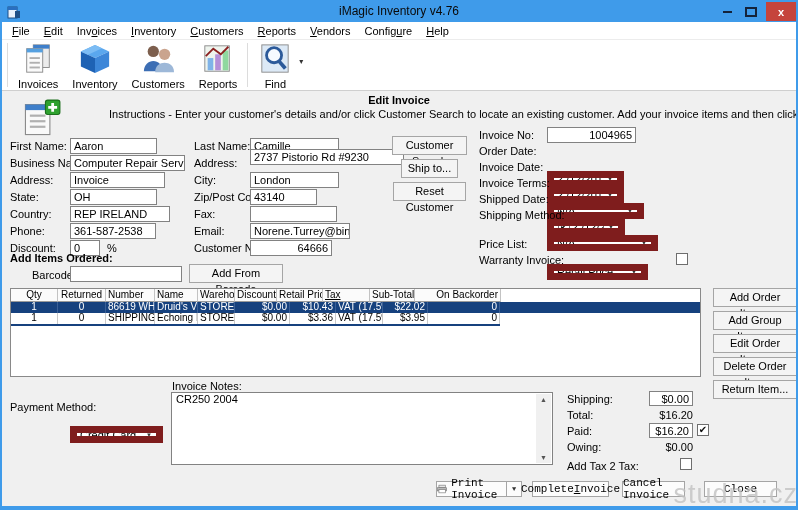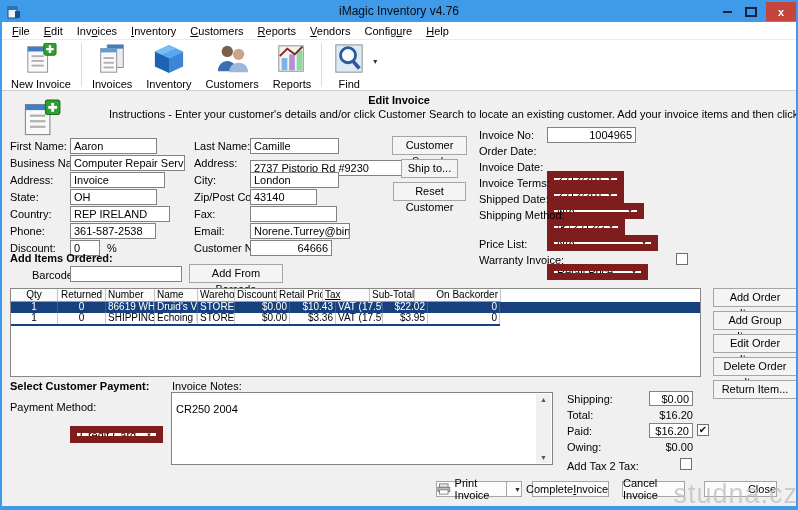--- a/index.html
+++ b/index.html
@@ -53,24 +53,24 @@
   .tr{display:flex;}
   .td{flex:none;box-sizing:border-box;height:11px;line-height:10px;font-size:10px;border-right:1px solid #c9c9c9;padding:0 2px;overflow:hidden;white-space:nowrap;}
   .tr.sel{background:#16417e;color:#fff;}
   .tr.sel .td{border-right-color:#3a5f96;}
   .a-center{text-align:center;}.a-right{text-align:right;}.a-left{text-align:left;}
   .grid-endline{position:absolute;left:0;top:35px;width:489px;height:2px;background:#16417e;}
   
   .order-stack{position:absolute;left:711px;top:286px;width:84px;display:flex;flex-direction:column;gap:4px;}
   .order-stack .btn{height:19px;}
   
-  .notes-box{position:absolute;left:169px;top:390px;width:382px;height:73px;background:#fff;border:1px solid #828282;box-sizing:border-box;padding:10px 18px 2px 4px;overflow:hidden;}
+  .notes-box{position:absolute;left:169px;top:390px;width:382px;height:73px;background:#fff;border:1px solid #828282;box-sizing:border-box;padding:0 18px 2px 4px;overflow:hidden;}
   .notes-sb{position:absolute;right:1px;top:1px;bottom:1px;width:15px;background:#f0f0f0;display:flex;flex-direction:column;justify-content:space-between;align-items:center;font-size:7px;color:#555;padding:2px 0;box-sizing:border-box;}
   
-  .fbtn{position:absolute;top:479px;height:16px;background:#fcfcfc;border:1px solid #a5a5a5;box-sizing:border-box;display:flex;align-items:center;justify-content:flex-end;font-size:11px;}
+  .fbtn{position:absolute;top:479px;height:16px;background:#fcfcfc;border:1px solid #a5a5a5;box-sizing:border-box;display:flex;align-items:center;justify-content:center;font-size:11px;font-family:Liberation Mono, monospace;}
   .print-main{left:434px;width:71px;gap:4px;}
   .print-arrow{left:504px;width:16px;font-size:7px;color:#333;}
   .watermark{position:absolute;left:600px;top:477px;width:196px;text-align:right;font-size:27px;color:#c2c2c2;opacity:.8;letter-spacing:1px;pointer-events:none;z-index:40;font-family:"Liberation Sans",sans-serif;}
   u{text-decoration:underline;}
 </style>
 </head>
 <body>
 
 <div class="window">
 
@@ -96,32 +96,20 @@
       <span class="menu-item">Inv<u>o</u>ices</span>
       <span class="menu-item"><u>I</u>nventory</span>
       <span class="menu-item"><u>C</u>ustomers</span>
       <span class="menu-item"><u>R</u>eports</span>
       <span class="menu-item"><u>V</u>endors</span>
       <span class="menu-item">Config<u>u</u>re</span>
       <span class="menu-item"><u>H</u>elp</span>
     </div>
 
   <div class="toolbar">
-      <div class="tool-btn">
-        <span><svg viewBox="0 0 36 34" width="34" height="32">
-            <rect x="4" y="4" width="21" height="27" fill="#f9f9f9" stroke="#8b8b8b"></rect>
-            <rect x="4" y="4" width="21" height="5" fill="#3f7fca"></rect>
-            <line x1="8" y1="14" x2="21" y2="14" stroke="#b0b0b0" stroke-width="2"></line>
-            <line x1="8" y1="19" x2="21" y2="19" stroke="#b0b0b0" stroke-width="2"></line>
-            <line x1="8" y1="24" x2="21" y2="24" stroke="#b0b0b0" stroke-width="2"></line>
-            <rect x="21" y="0" width="13" height="13" rx="2" fill="#2fa12f" stroke="#1d6f1d"></rect>
-            <path d="M27.5 2.5v8M23.5 6.5h8" stroke="#fff" stroke-width="2.5"></path>
-          </svg></span>
-        <span class="tool-label">New Invoice</span>
-      </div>
       <div class="tool-sep"></div>
       <div class="tool-btn">
         <span><svg viewBox="0 0 36 34" width="34" height="32">
             <rect x="13" y="2" width="17" height="24" fill="#ececec" stroke="#8b8b8b"></rect>
             <rect x="13" y="2" width="17" height="4" fill="#3f7fca"></rect>
             <rect x="6" y="6" width="17" height="25" fill="#fafafa" stroke="#8b8b8b"></rect>
             <rect x="6" y="6" width="17" height="4" fill="#55a0e0"></rect>
             <line x1="9" y1="16" x2="20" y2="16" stroke="#b0b0b0" stroke-width="2"></line>
             <line x1="9" y1="21" x2="20" y2="21" stroke="#b0b0b0" stroke-width="2"></line>
             <line x1="9" y1="26" x2="20" y2="26" stroke="#b0b0b0" stroke-width="2"></line>
@@ -192,21 +180,21 @@
   <div class="inp" style="left:68px;top:204px;width:100px">REP IRELAND</div>
   <div class="lbl" style="left:8px;top:223px">Phone:</div>
   <div class="inp" style="left:68px;top:221px;width:86px">361-587-2538</div>
   <div class="lbl" style="left:8px;top:240px">Discount:</div>
   <div class="inp" style="left:68px;top:238px;width:30px">0</div>
   <div class="lbl" style="left:105px;top:240px">%</div>
 
   <div class="lbl" style="left:192px;top:138px">Last Name:</div>
   <div class="inp" style="left:248px;top:136px;width:89px">Camille</div>
   <div class="lbl" style="left:192px;top:155px">Address:</div>
-  <div class="inp" style="left:248px;top:158px;width:154px">2737 Pistorio Rd #9230</div>
+  <div class="inp" style="left:248px;top:147px;width:154px">2737 Pistorio Rd #9230</div>
   <div class="lbl" style="left:192px;top:172px">City:</div>
   <div class="inp" style="left:248px;top:170px;width:89px">London</div>
   <div class="lbl" style="left:192px;top:189px">Zip/Post Code:</div>
   <div class="inp" style="left:248px;top:187px;width:67px">43140</div>
   <div class="lbl" style="left:192px;top:206px">Fax:</div>
   <div class="inp" style="left:248px;top:204px;width:87px"></div>
   <div class="lbl" style="left:192px;top:223px">Email:</div>
   <div class="inp" style="left:248px;top:221px;width:100px">Norene.Turrey@bing.com</div>
   <div class="lbl" style="left:192px;top:240px">Customer No:</div>
   <div class="inp ta-r" style="left:248px;top:238px;width:82px">64666</div>
@@ -306,21 +294,20 @@
   </div>
 
   <div class="order-stack">
       <div class="btn">Add Order Item...</div>
       <div class="btn">Add Group Items...</div>
       <div class="btn">Edit Order Item...</div>
       <div class="btn">Delete Order Item</div>
       <div class="btn">Return Item...</div>
     </div>
 
-  <div class="lbl b" style="left:8px;top:378px">Select Customer Payment:</div>
   <div class="lbl" style="left:8px;top:399px">Payment Method:</div>
   <div class="combo" style="left:68px;top:396px;width:93px;height:17px">
     <span class="cval">Credit Card</span>
     <span class="caret">▼</span>
   </div>
 
   <div class="lbl" style="left:170px;top:378px">Invoice Notes:</div>
   <div class="notes-box">
     <span>CR250 2004</span>
     <div class="notes-sb">

